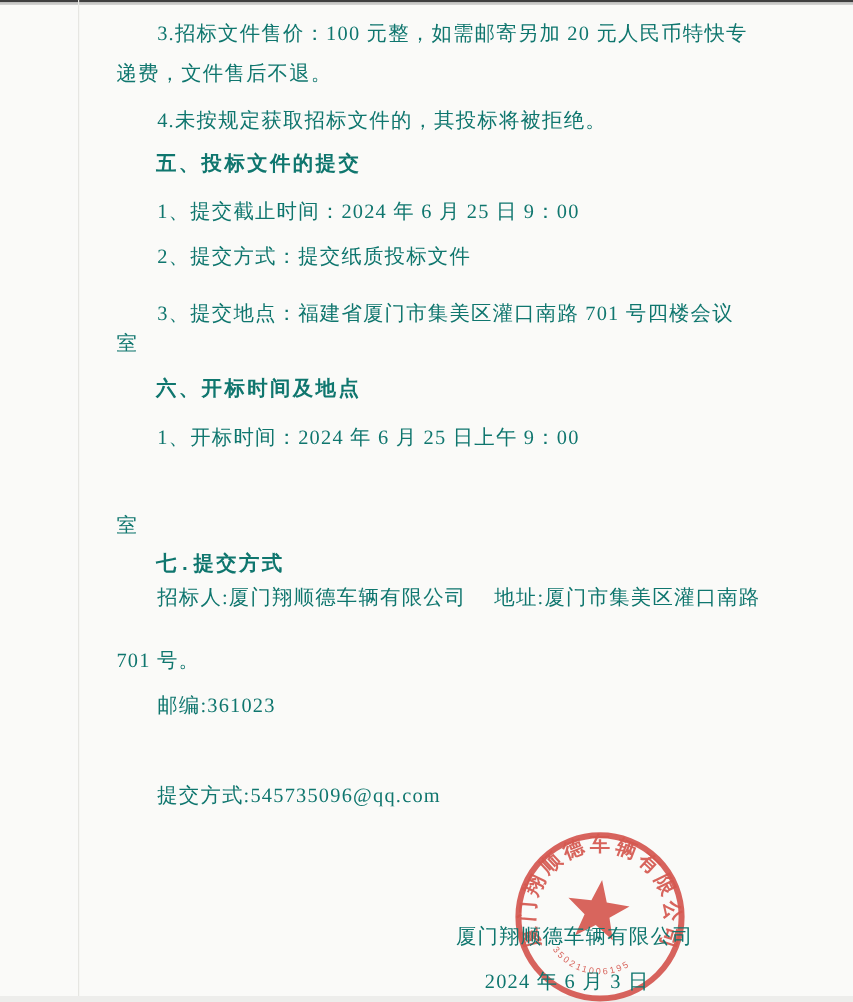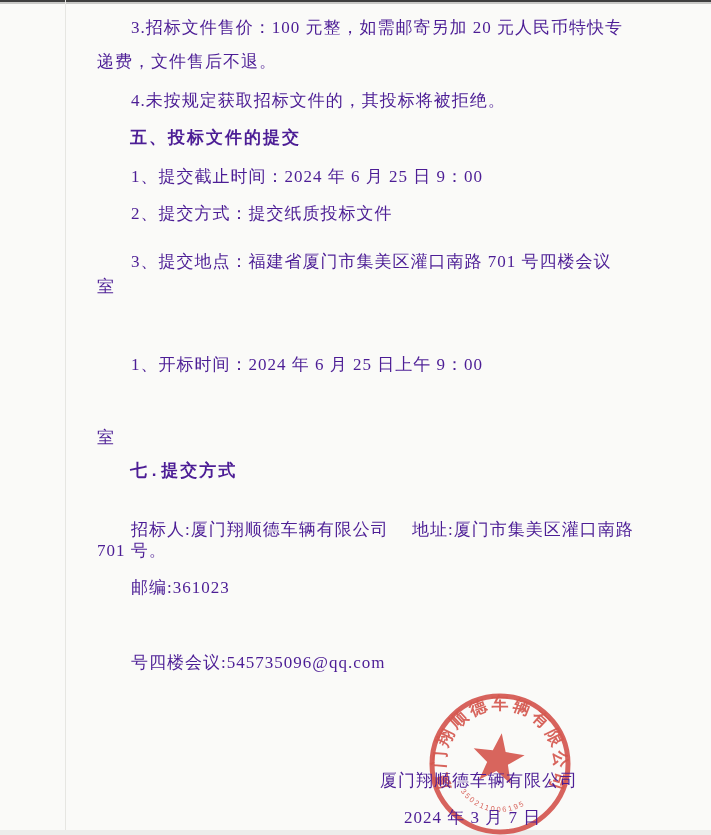--- a/index.html
+++ b/index.html
@@ -2,21 +2,21 @@
 <html><head>
 <meta charset="utf-8">
 <style>
   html,body{margin:0;padding:0;}
   .page{
     position:relative;
     width:711px;height:835px;
     background:#fafaf8;
     overflow:hidden;
     font-family:"Liberation Serif", serif;
-    color:#4c1d95;
+    color:#0f766e;
   }
   .scan-top-bar{position:absolute;left:0;top:0;width:711px;height:2px;background:#3f3f3f;}
   .scan-top-bar2{position:absolute;left:0;top:2px;width:711px;height:2px;background:#c9c9c7;}
   .scan-fold-line{position:absolute;left:65px;top:0;width:1px;height:835px;background:#e6e6e2;}
   .scan-bottom-strip{position:absolute;left:0;top:830px;width:711px;height:5px;background:#ededeb;}
 
   .line{
     position:absolute;
     margin:0;
     font-size:17px;
@@ -61,40 +61,41 @@
   <p class="line indent" style="top:18px">3.招标文件售价：100 元整，如需邮寄另加 20 元人民币特快专</p>
   <p class="line cont" style="top:52px">递费，文件售后不退。</p>
   <p class="line indent" style="top:91px">4.未按规定获取招标文件的，其投标将被拒绝。</p>
 
   <p class="line heading" style="top:129px">五、投标文件的提交</p>
   <p class="line indent" style="top:167px">1、提交截止时间：2024 年 6 月 25 日 9：00</p>
   <p class="line indent" style="top:204px">2、提交方式：提交纸质投标文件</p>
   <p class="line indent" style="top:252px">3、提交地点：福建省厦门市集美区灌口南路 701 号四楼会议</p>
   <p class="line cont" style="top:277px">室</p>
 
+  <p class="line heading" style="top:316px">六、开标时间及地点</p>
   <p class="line indent" style="top:355px">1、开标时间：2024 年 6 月 25 日上午 9：00</p>
   <p class="line cont" style="top:428px">室</p>
 
   <p class="line heading" style="top:462px">七.提交方式</p>
-  <p class="line indent" style="top:520px">招标人:厦门翔顺德车辆有限公司　 地址:厦门市集美区灌口南路</p>
+  <p class="line indent" style="top:488px">招标人:厦门翔顺德车辆有限公司　 地址:厦门市集美区灌口南路</p>
   <p class="line cont" style="top:541px">701 号。</p>
   <p class="line indent" style="top:578px">邮编:361023</p>
-  <p class="line indent" style="top:653px">号四楼会议:545735096@qq.com</p>
+  <p class="line indent" style="top:653px">提交方式:545735096@qq.com</p>
 
   <svg class="seal" viewBox="0 0 160 160">
     <circle cx="80" cy="80" r="68" fill="none" stroke="#cf4038" stroke-width="5" opacity="0.92"></circle>
     <polygon transform="translate(78,76) rotate(8)" fill="#d04238" opacity="0.92" points="0,-27 6.47,-8.9 25.68,-8.34 10.46,3.4 15.87,21.84 0,11 -15.87,21.84 -10.46,3.4 -25.68,-8.34 -6.47,-8.9"></polygon>
     <defs>
       <path id="seal-text-arc" d="M 32.4 107.5 A 55 55 0 1 1 127.6 107.5" fill="none"></path>
       <path id="seal-serial-arc" d="M 36.5 100.3 A 48 48 0 0 0 123.5 100.3" fill="none"></path>
     </defs>
     <text font-family="Liberation Serif, serif" font-size="17" fill="#d04238" opacity="0.92" font-weight="bold">
       <textPath href="#seal-text-arc" startOffset="4" textLength="222" lengthAdjust="spacing">厦门翔顺德车辆有限公司</textPath>
     </text>
     <text font-family="Liberation Sans, sans-serif" font-size="7.5" fill="#d04238" opacity="0.92" letter-spacing="2">
       <textPath href="#seal-serial-arc" startOffset="8">350211006195</textPath>
     </text>
   </svg>
 
   <p class="signature-line" style="left:380px;top:769px">厦门翔顺德车辆有限公司</p>
-  <p class="signature-line" style="left:404px;top:806px">2024 年 3 月 7 日</p>
+  <p class="signature-line" style="left:404px;top:806px">2024 年 6 月 3 日</p>
 
 </div>
 
 </body></html>

